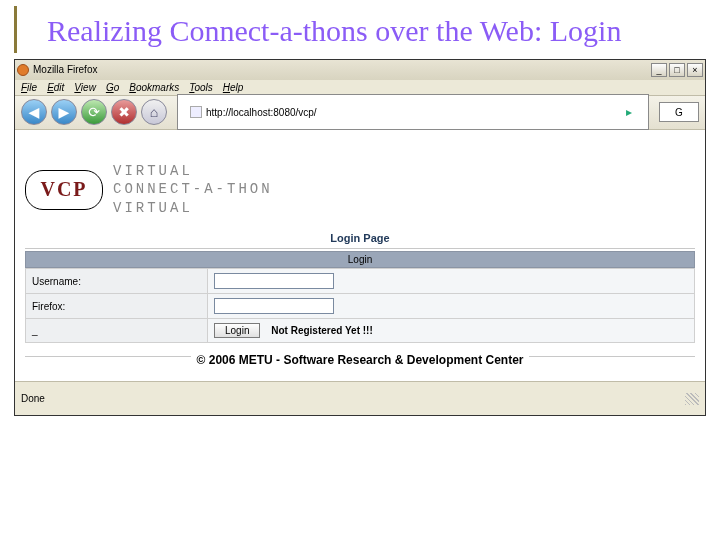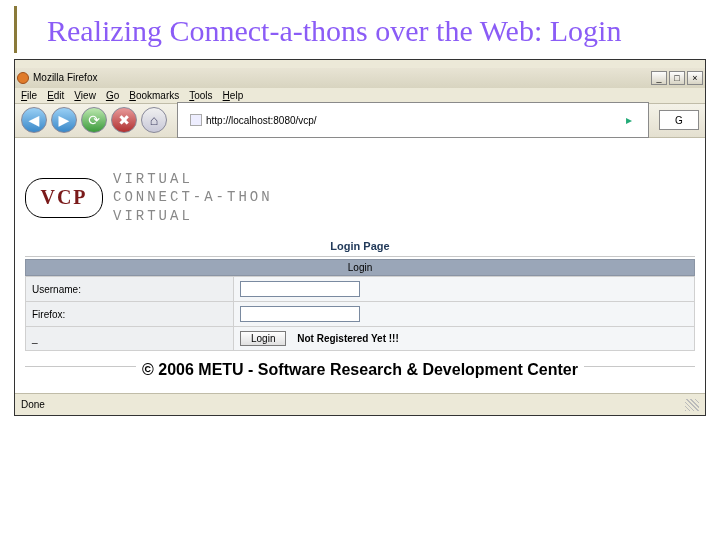--- a/index.html
+++ b/index.html
@@ -1,24 +1,24 @@
 <!DOCTYPE html>
 <html><head>
 <meta charset="utf-8">
 <style>
   * { box-sizing: border-box; margin: 0; padding: 0; }
   body { font-family: Arial, sans-serif; background: #fff; width: 720px; height: 540px; overflow: hidden; }
   .slide-title { font-family: "Times New Roman", serif; font-size: 30px; color: #8b5cf6; padding: 8px 10px 4px 30px; border-left: 3px solid #8a7a3a; margin: 6px 0 0 14px; line-height: 1.15; }
   .browser { margin: 6px 14px 0 14px; border: 1px solid #333; background: #ece9d8; }
-  .titlebar { display: flex; align-items: center; justify-content: space-between; background: linear-gradient(#e8e4d4,#d8d4c0); height: 20px; padding: 0 2px; font-size: 10px; margin-top: 8px; }
+  .titlebar { display: flex; align-items: center; justify-content: space-between; background: linear-gradient(#e8e4d4,#d8d4c0); height: 20px; padding: 0 2px; font-size: 10px; }
   .titlebar-left { display:flex; align-items:center; gap:4px; }
   .ff-icon { width:12px; height:12px; background:#e07b2a; border-radius:50%; border:1px solid #a0501a; display:inline-block; }
   .winbtns { display:flex; gap:2px; }
   .winbtn { width:16px; height:14px; background:linear-gradient(#fdfdfd,#d8d4c4); border:1px solid #888; font-size:9px; line-height:12px; text-align:center; cursor:pointer; }
-  .menubar { display:flex; gap:10px; padding:2px 6px; font-size:10px; background:#ece9d8; border-bottom:1px solid #c0bca8; }
+  .menubar { display:flex; gap:10px; padding:2px 6px; font-size:10px; background:#ece9d8; border-bottom:1px solid #c0bca8;font-style:italic; }
   .menubar span { cursor:pointer; }
   .menubar span u { text-decoration: underline; }
   .toolbar { display:flex; align-items:center; gap:4px; padding:3px 6px; background:linear-gradient(#f4f2e8,#e4e0d0); border-bottom:1px solid #c0bca8; height:34px; }
   .navbtn { width:26px; height:26px; border-radius:50%; border:1px solid #889; display:flex; align-items:center; justify-content:center; font-size:14px; color:#fff; cursor:pointer; }
   .nav-back { background:linear-gradient(#9ad0f5,#3a88c8); }
   .nav-fwd  { background:linear-gradient(#9ad0f5,#3a88c8); }
   .nav-rel  { background:linear-gradient(#bde8b0,#3a9a3a); }
   .nav-stop { background:linear-gradient(#e89a9a,#b03030); }
   .nav-home { background:linear-gradient(#f0f0f0,#c8c8d8); color:#446; }
   .urlbox { flex:1; display:flex; align-items:center; background:#fff; border:1px solid #8a8a8a; height:36px; padding:0 12px; margin:0 6px; }
@@ -28,28 +28,28 @@
   .searchbox { width:40px; background:#fff; border:1px solid #8a8a8a; height:20px; display:flex; align-items:center; justify-content:center; font-size:10px; }
   .content { background:#fff; padding:24px 10px 12px 10px; }
   .logo-row { display:flex; align-items:center; gap:10px; margin:8px 0 14px 0; }
   .vcp-badge { width:78px; height:40px; border:1px solid #000; border-radius:18px; display:flex; align-items:center; justify-content:center; font-family:"Times New Roman",serif; font-size:20px; letter-spacing:2px; color:#7a1a1a; font-weight:bold; background:#fff; }
   .logo-text { font-family:"Courier New",monospace; font-size:14px; letter-spacing:3px; color:#888; line-height:1.35; }
   .page-hdr { font-size:11px; font-weight:bold; color:#223a5a; margin:4px 0 4px 0;text-align:center; }
   .hr { border:none; border-top:1px solid #c8c8c8; margin-bottom:2px; }
   .loginbar { background:#9aa6b8; color:#000; font-size:10px; text-align:center; padding:2px 0; border:1px solid #8a94a4; }
   .form-table { width:100%; border-collapse:collapse; }
   .form-table td { border:1px solid #d0d0d0; padding:4px 6px; font-size:10px; background:#f4f6f8; }
-  .form-table td.labelcell { width:208px; background:#eef0f2; }
+  .form-table td.labelcell { width:182px; background:#eef0f2; }
   .form-table input[type=text], .form-table input[type=password] { width:120px; border:1px solid #7a8aa0; height:16px; background:#fff; font-size:10px; }
   .loginbtn { font-size:10px; padding:1px 10px; border:1px solid #7a7a7a; background:linear-gradient(#fefefe,#e0e0e0); cursor:pointer; }
   .notreg { font-size:10px; font-weight:bold; margin-left:8px; }
-  .footer { text-align:center; font-size:16px; font-weight:bold; margin:10px 0 2px 0; }
+  .footer { text-align:center; font-size:12px; font-weight:bold; margin:10px 0 2px 0; }
   .footer-line { display:flex; align-items:center; gap:6px; justify-content:center; }
   .footer-line .rule { flex:1; border-top:1px solid #c8c8c8; }
-  .statusbar { display:flex; align-items:center; justify-content:space-between; background:#ece9d8; border-top:1px solid #c0bca8; font-size:10px; padding:2px 6px; height:22px; }
+  .statusbar { display:flex; align-items:center; justify-content:space-between; background:#ece9d8; border-top:1px solid #c0bca8; font-size:10px; padding:2px 6px; height:34px; }
   .status-right { width:14px; height:12px; background:repeating-linear-gradient(45deg,#bbb,#bbb 1px,#ece9d8 1px,#ece9d8 3px); }
 </style>
 </head>
 <body>
 
 <div class="slide-title">Realizing Connect-a-thons over the Web: Login</div>
 
 <div class="browser">
   <div class="titlebar">
     <div class="titlebar-left">

